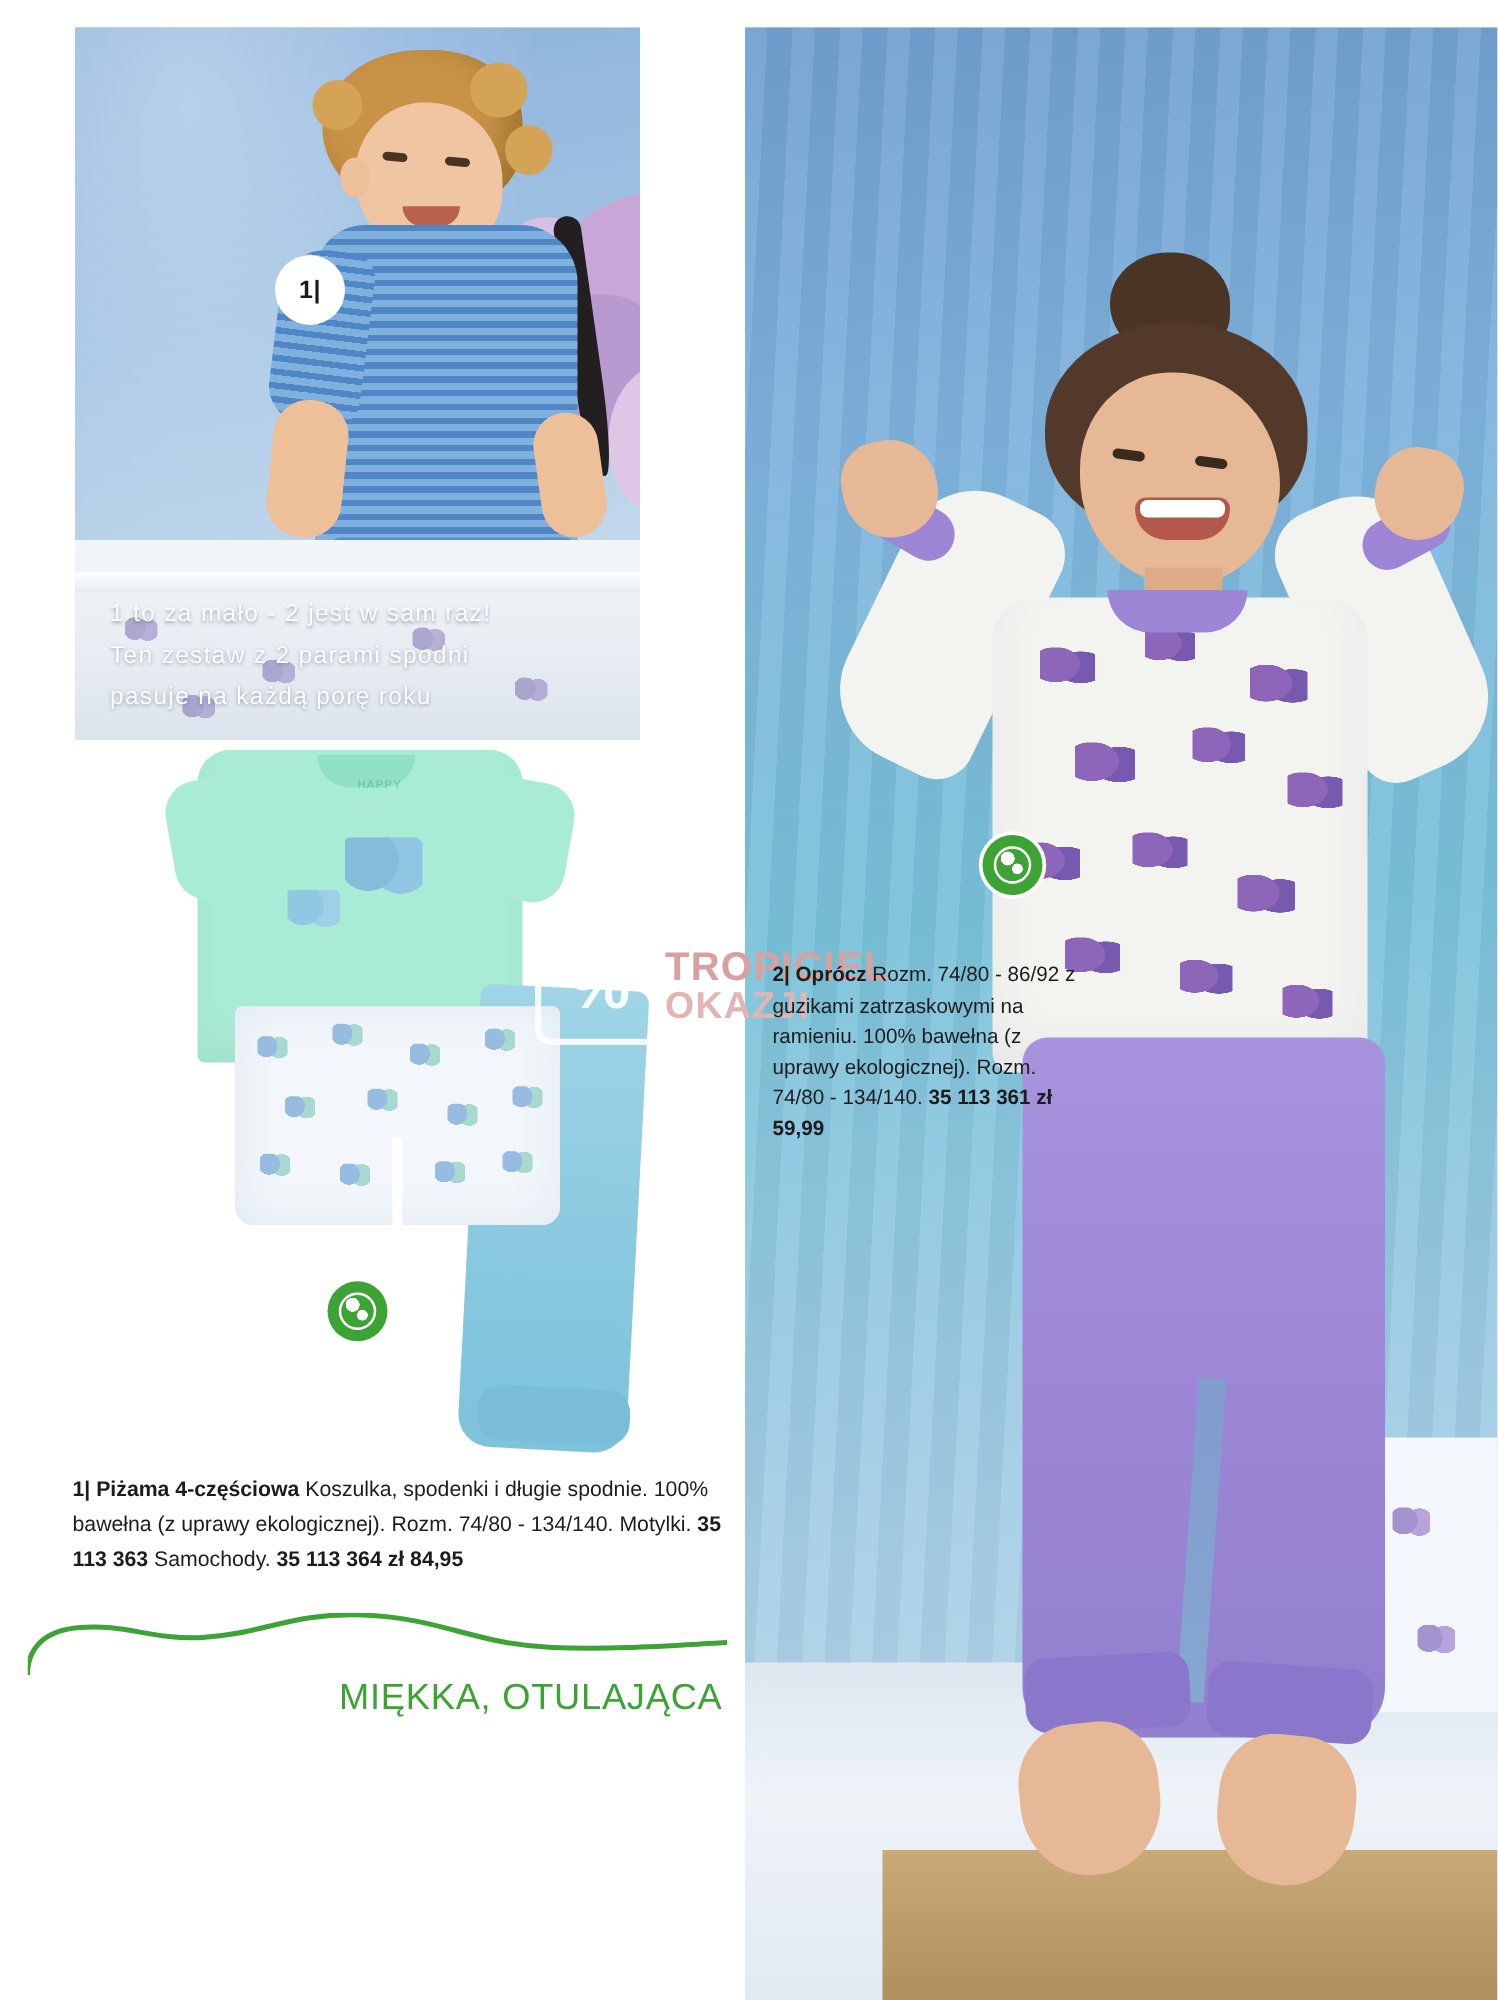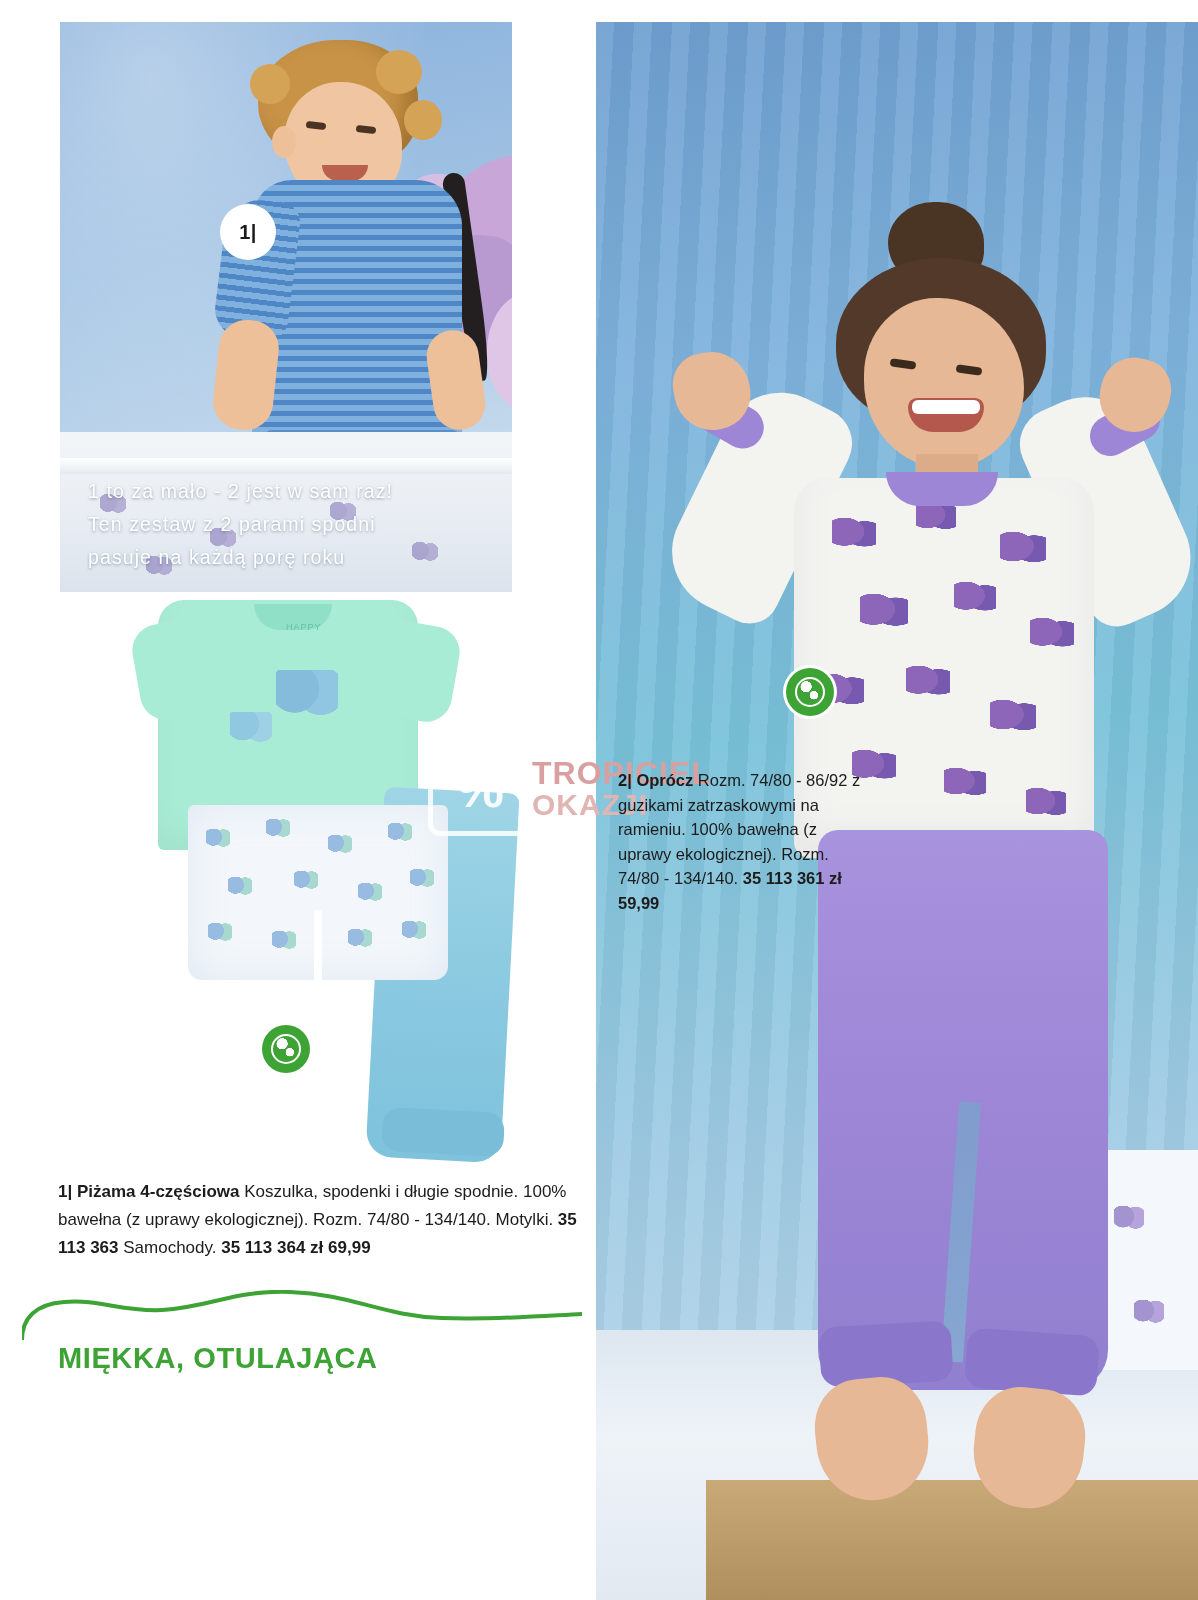--- a/index.html
+++ b/index.html
@@ -347,23 +347,24 @@
   .green-blob svg { display: block; }
 
   .bottom-block {
     position: absolute;
     left: 58px; top: 1340px;
     width: 520px;
   }
   .bb-title {
     color: #3da335;
     font-size: 29px;
-    font-weight: 700;
+    font-weight: 400;
     letter-spacing: 0.6px;
     line-height: 36px;
+    text-align: right;
   }
   .bb-sub {
     color: #3da335;
     font-size: 23px;
     line-height: 32px;
     margin-top: 2px;
   }
   .bb-body {
     margin-top: 14px;
     font-size: 17px;
@@ -523,21 +524,21 @@
     <span class="b">zł 59,99</span>
   </div>
 
   <div class="desc-left">
     <span class="b">1|</span>
     <span class="b">Piżama 4-częściowa</span>
     <span>Koszulka, spodenki i długie spodnie. 100% bawełna (z uprawy ekologicznej). Rozm. 74/80 - 134/140. Motylki.</span>
     <span class="b">35 113 363</span>
     <span>Samochody.</span>
     <span class="b">35 113 364</span>
-    <span class="b">zł 69,99</span>
+    <span class="b">zł 84,95</span>
   </div>
 
   <div class="green-blob">
     <svg width="560" height="50" viewBox="0 0 560 50">
       <path d="M0,50 C0,28 14,14 42,12 C78,9 100,22 140,20 C190,17 210,0 268,2 C330,4 360,26 420,28 C470,30 520,26 560,24 L560,50 Z" fill="#ffffff" stroke="none"></path>
       <path d="M0,50 C0,28 14,14 42,12 C78,9 100,22 140,20 C190,17 210,0 268,2 C330,4 360,26 420,28 C470,30 520,26 560,24" fill="none" stroke="#3da335" stroke-width="4"></path>
     </svg>
   </div>
 
   <div class="bottom-block">

